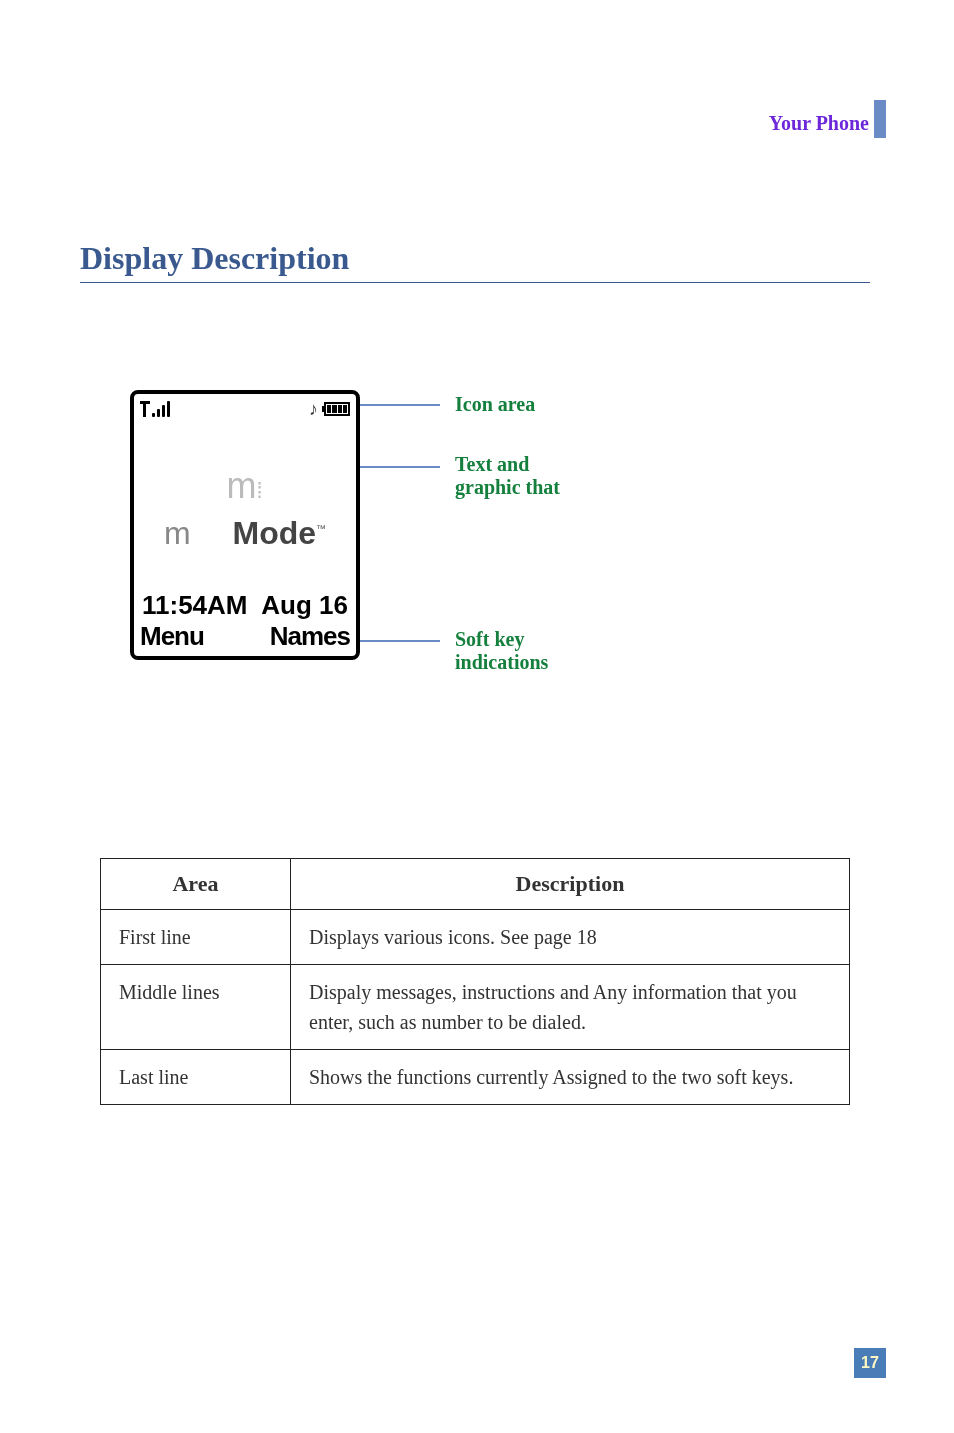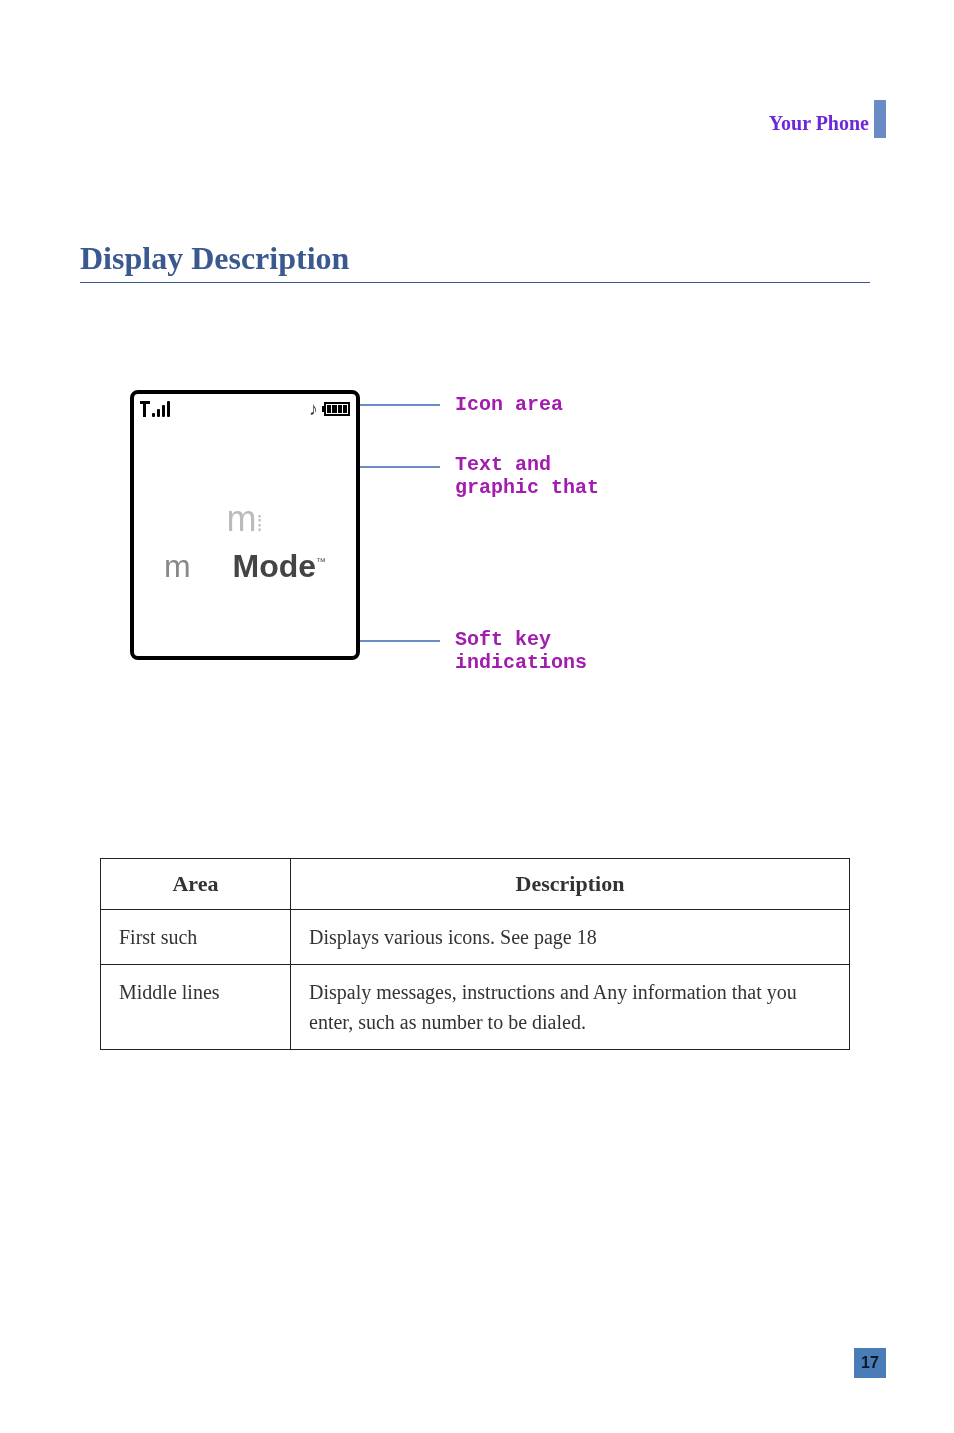--- a/index.html
+++ b/index.html
@@ -194,24 +194,24 @@
       letter-spacing: -1px;
     }
 
     .callout-line {
       position: absolute;
       height: 2px;
       background: #6a8bc5;
     }
     .callout-label {
       position: absolute;
-      font-family: Liberation Mono, monospace;
+      font-family: Liberation Serif, serif;
       font-size: 20px;
       font-weight: bold;
-      color: #a21caf;
+      color: #15803d;
     }
 
     .cl1 { top: 404px; left: 360px; width: 80px; }
     .lb1 { top: 393px; left: 455px; }
     .cl2 { top: 466px; left: 360px; width: 80px; }
     .lb2 { top: 453px; left: 455px; }
     .cl3 { top: 640px; left: 360px; width: 80px; }
     .lb3 { top: 628px; left: 455px; }
 
     .data-table {
@@ -243,21 +243,21 @@
       line-height: 1.5;
     }
 
     .page-number-box {
       position: absolute;
       bottom: 55px;
       right: 68px;
       width: 32px;
       height: 30px;
       background: #4a7cb8;
-      color: #0f172a;
+      color: #fef9c3;
       font-family: Arial, sans-serif;
       font-size: 16px;
       font-weight: bold;
       display: flex;
       align-items: center;
       justify-content: center;
     }
   </style>
 </head>
 <body>
@@ -290,20 +290,28 @@
     </div>
   </div>
   <div class="graphic-area">
     <div class="m-logo">
       <span>m</span><span class="dots">⁞</span>
     </div>
     <div class="mmode">
       <span class="m-small">m</span><span class="mode">Mode</span><span class="tm">™</span>
     </div>
   </div>
+  <div class="time-row">
+    <span>11:54AM</span>
+    <span>Aug 16</span>
+  </div>
+  <div class="softkey-row">
+    <span>Menu</span>
+    <span>Names</span>
+  </div>
 </div>
 
 <div class="callout-line cl1"></div>
 <div class="callout-label lb1">Icon area</div>
 
 <div class="callout-line cl2"></div>
 <div class="callout-label lb2" style="white-space:pre-line;">Text and
 graphic that</div>
 
 <div class="callout-line cl3"></div>
@@ -312,23 +320,27 @@
 
 <table class="data-table">
   <thead>
     <tr>
       <th>Area</th>
       <th>Description</th>
     </tr>
   </thead>
   <tbody>
     <tr>
-      <td>First such</td>
+      <td>First line</td>
       <td>Displays various icons. See page 18</td>
     </tr>
     <tr>
       <td>Middle lines</td>
       <td>Dispaly messages, instructions and Any information that you enter, such as number to be dialed.</td>
     </tr>
+    <tr>
+      <td>Last line</td>
+      <td>Shows the functions currently Assigned to the two soft keys.</td>
+    </tr>
   </tbody>
 </table>
 
 <div class="page-number-box">17</div>
 
 </body></html>

